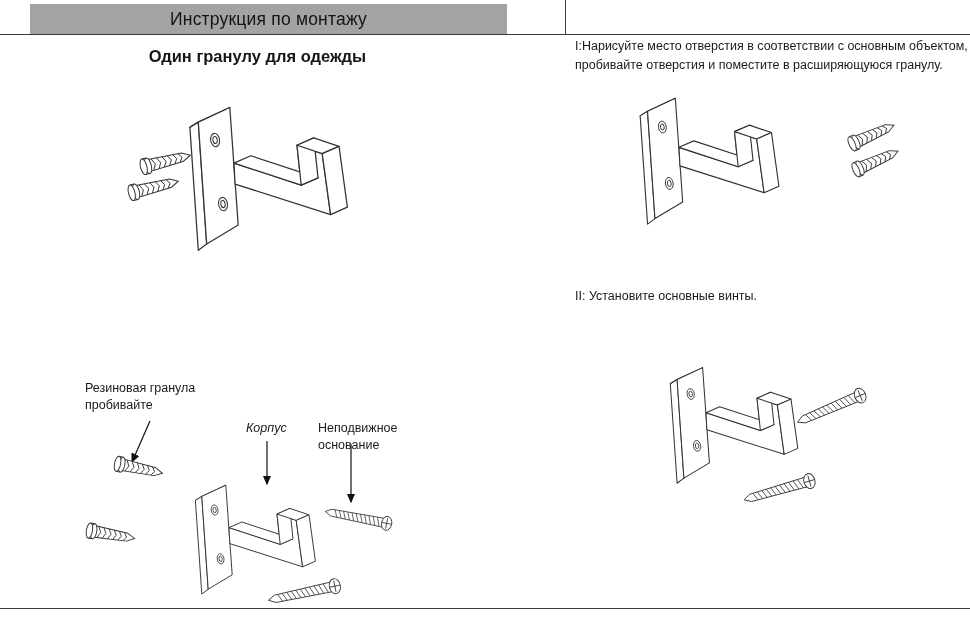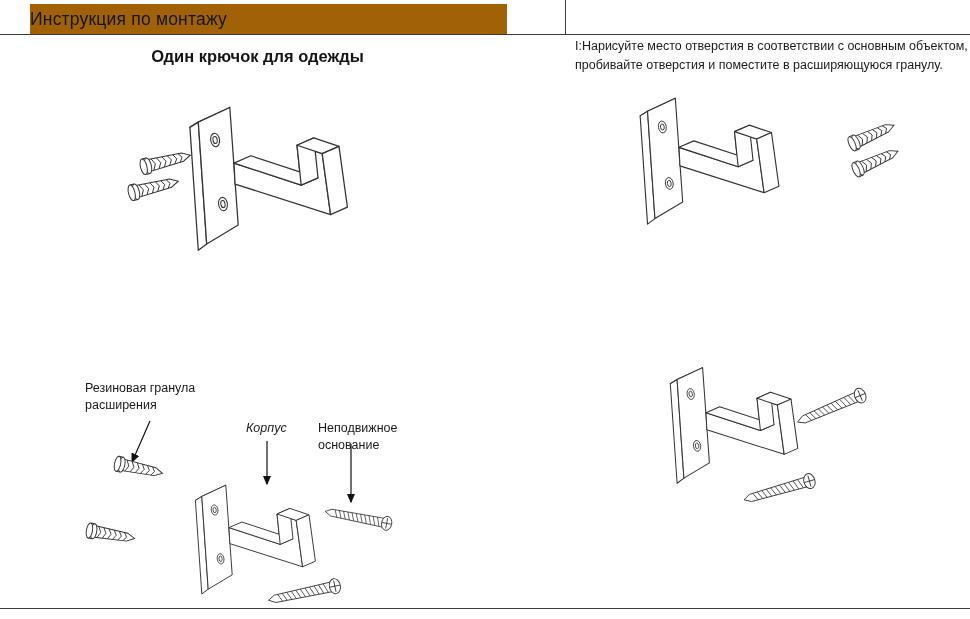--- a/index.html
+++ b/index.html
@@ -3,21 +3,21 @@
 <meta charset="utf-8">
 <style>
   html,body{margin:0;padding:0;background:#ffffff;}
   .page{
     position:relative;width:970px;height:619px;background:#fff;
     font-family:"Liberation Sans", sans-serif;color:#111;overflow:hidden;
   }
   .rule{position:absolute;background:#3a3a3a;}
   .header-bar{
     position:absolute;left:30px;top:4px;width:477px;height:30px;
-    background:#a16207;display:flex;align-items:center;justify-content:flex-start;
+    background:#a3a3a3;display:flex;align-items:center;justify-content:center;
     font-size:17.5px;letter-spacing:.2px;color:#151515;
   }
   .subtitle{
     position:absolute;left:90px;top:47px;width:335px;text-align:center;
     font-size:16.5px;font-weight:bold;color:#151515;
   }
   .step-text{position:absolute;font-size:12.5px;line-height:1.52;color:#1a1a1a;}
   .part-label{position:absolute;font-size:12.5px;line-height:1.35;color:#1a1a1a;}
   svg.draw{position:absolute;overflow:visible;}
 </style>
@@ -70,33 +70,33 @@
     </defs>
   </svg>
 
   <div class="header-bar">
     <span>Инструкция по монтажу</span>
   </div>
   <div class="rule" style="left:0;top:34px;width:970px;height:1px;"></div>
   <div class="rule" style="left:565px;top:0;width:1px;height:34px;"></div>
   <div class="rule" style="left:0;top:608px;width:970px;height:1px;"></div>
 
-  <div class="subtitle">Один крючок для одежды</div>
+  <div class="subtitle">Один гранулу для одежды</div>
 
   <svg class="draw" style="left:150px;top:98px;width:210px;height:168px;" viewBox="0 0 200 160">
       <use href="#sym-hook"></use>
     </svg>
   <svg class="draw" style="left:138px;top:150px;width:58px;height:22px;transform:rotate(-14deg);" viewBox="0 0 58 22">
       <use href="#sym-plug"></use>
     </svg>
   <svg class="draw" style="left:126px;top:176px;width:58px;height:22px;transform:rotate(-14deg);" viewBox="0 0 58 22">
       <use href="#sym-plug"></use>
     </svg>
 
-  <div class="part-label" style="left:85px;top:380px;width:130px;">Резиновая гранула расширения</div>
+  <div class="part-label" style="left:85px;top:380px;width:130px;">Резиновая гранула пробивайте</div>
   <svg class="draw" style="left:122px;top:418px;width:36px;height:50px;" viewBox="0 0 36 50">
     <line x1="28" y1="3" x2="10" y2="44" stroke="#111" stroke-width="1.2" marker-end="url(#arrowhead)"></line>
   </svg>
   <svg class="draw" style="left:112px;top:458px;width:56px;height:21px;transform:rotate(12deg);" viewBox="0 0 58 22">
       <use href="#sym-plug"></use>
     </svg>
   <svg class="draw" style="left:84px;top:524px;width:56px;height:21px;transform:rotate(10deg);" viewBox="0 0 58 22">
       <use href="#sym-plug"></use>
     </svg>
 
@@ -124,20 +124,21 @@
   <svg class="draw" style="left:605px;top:90px;width:185px;height:148px;" viewBox="0 0 200 160">
       <use href="#sym-hook"></use>
     </svg>
   <svg class="draw" style="left:845px;top:124px;width:56px;height:21px;transform:rotate(-24deg);" viewBox="0 0 58 22">
       <use href="#sym-plug"></use>
     </svg>
   <svg class="draw" style="left:849px;top:150px;width:56px;height:21px;transform:rotate(-24deg);" viewBox="0 0 58 22">
       <use href="#sym-plug"></use>
     </svg>
 
+  <div class="step-text" style="left:575px;top:287px;width:320px;">II: Установите основные винты.</div>
 
   <svg class="draw" style="left:638px;top:360px;width:170px;height:136px;" viewBox="0 0 200 160">
       <use href="#sym-hook"></use>
     </svg>
   <svg class="draw" style="left:792px;top:399px;width:80px;height:17px;transform:rotate(-23deg);" viewBox="0 0 92 20">
       <use href="#sym-screw"></use>
     </svg>
   <svg class="draw" style="left:740px;top:481px;width:80px;height:17px;transform:rotate(-16deg);" viewBox="0 0 92 20">
       <use href="#sym-screw"></use>
     </svg>

